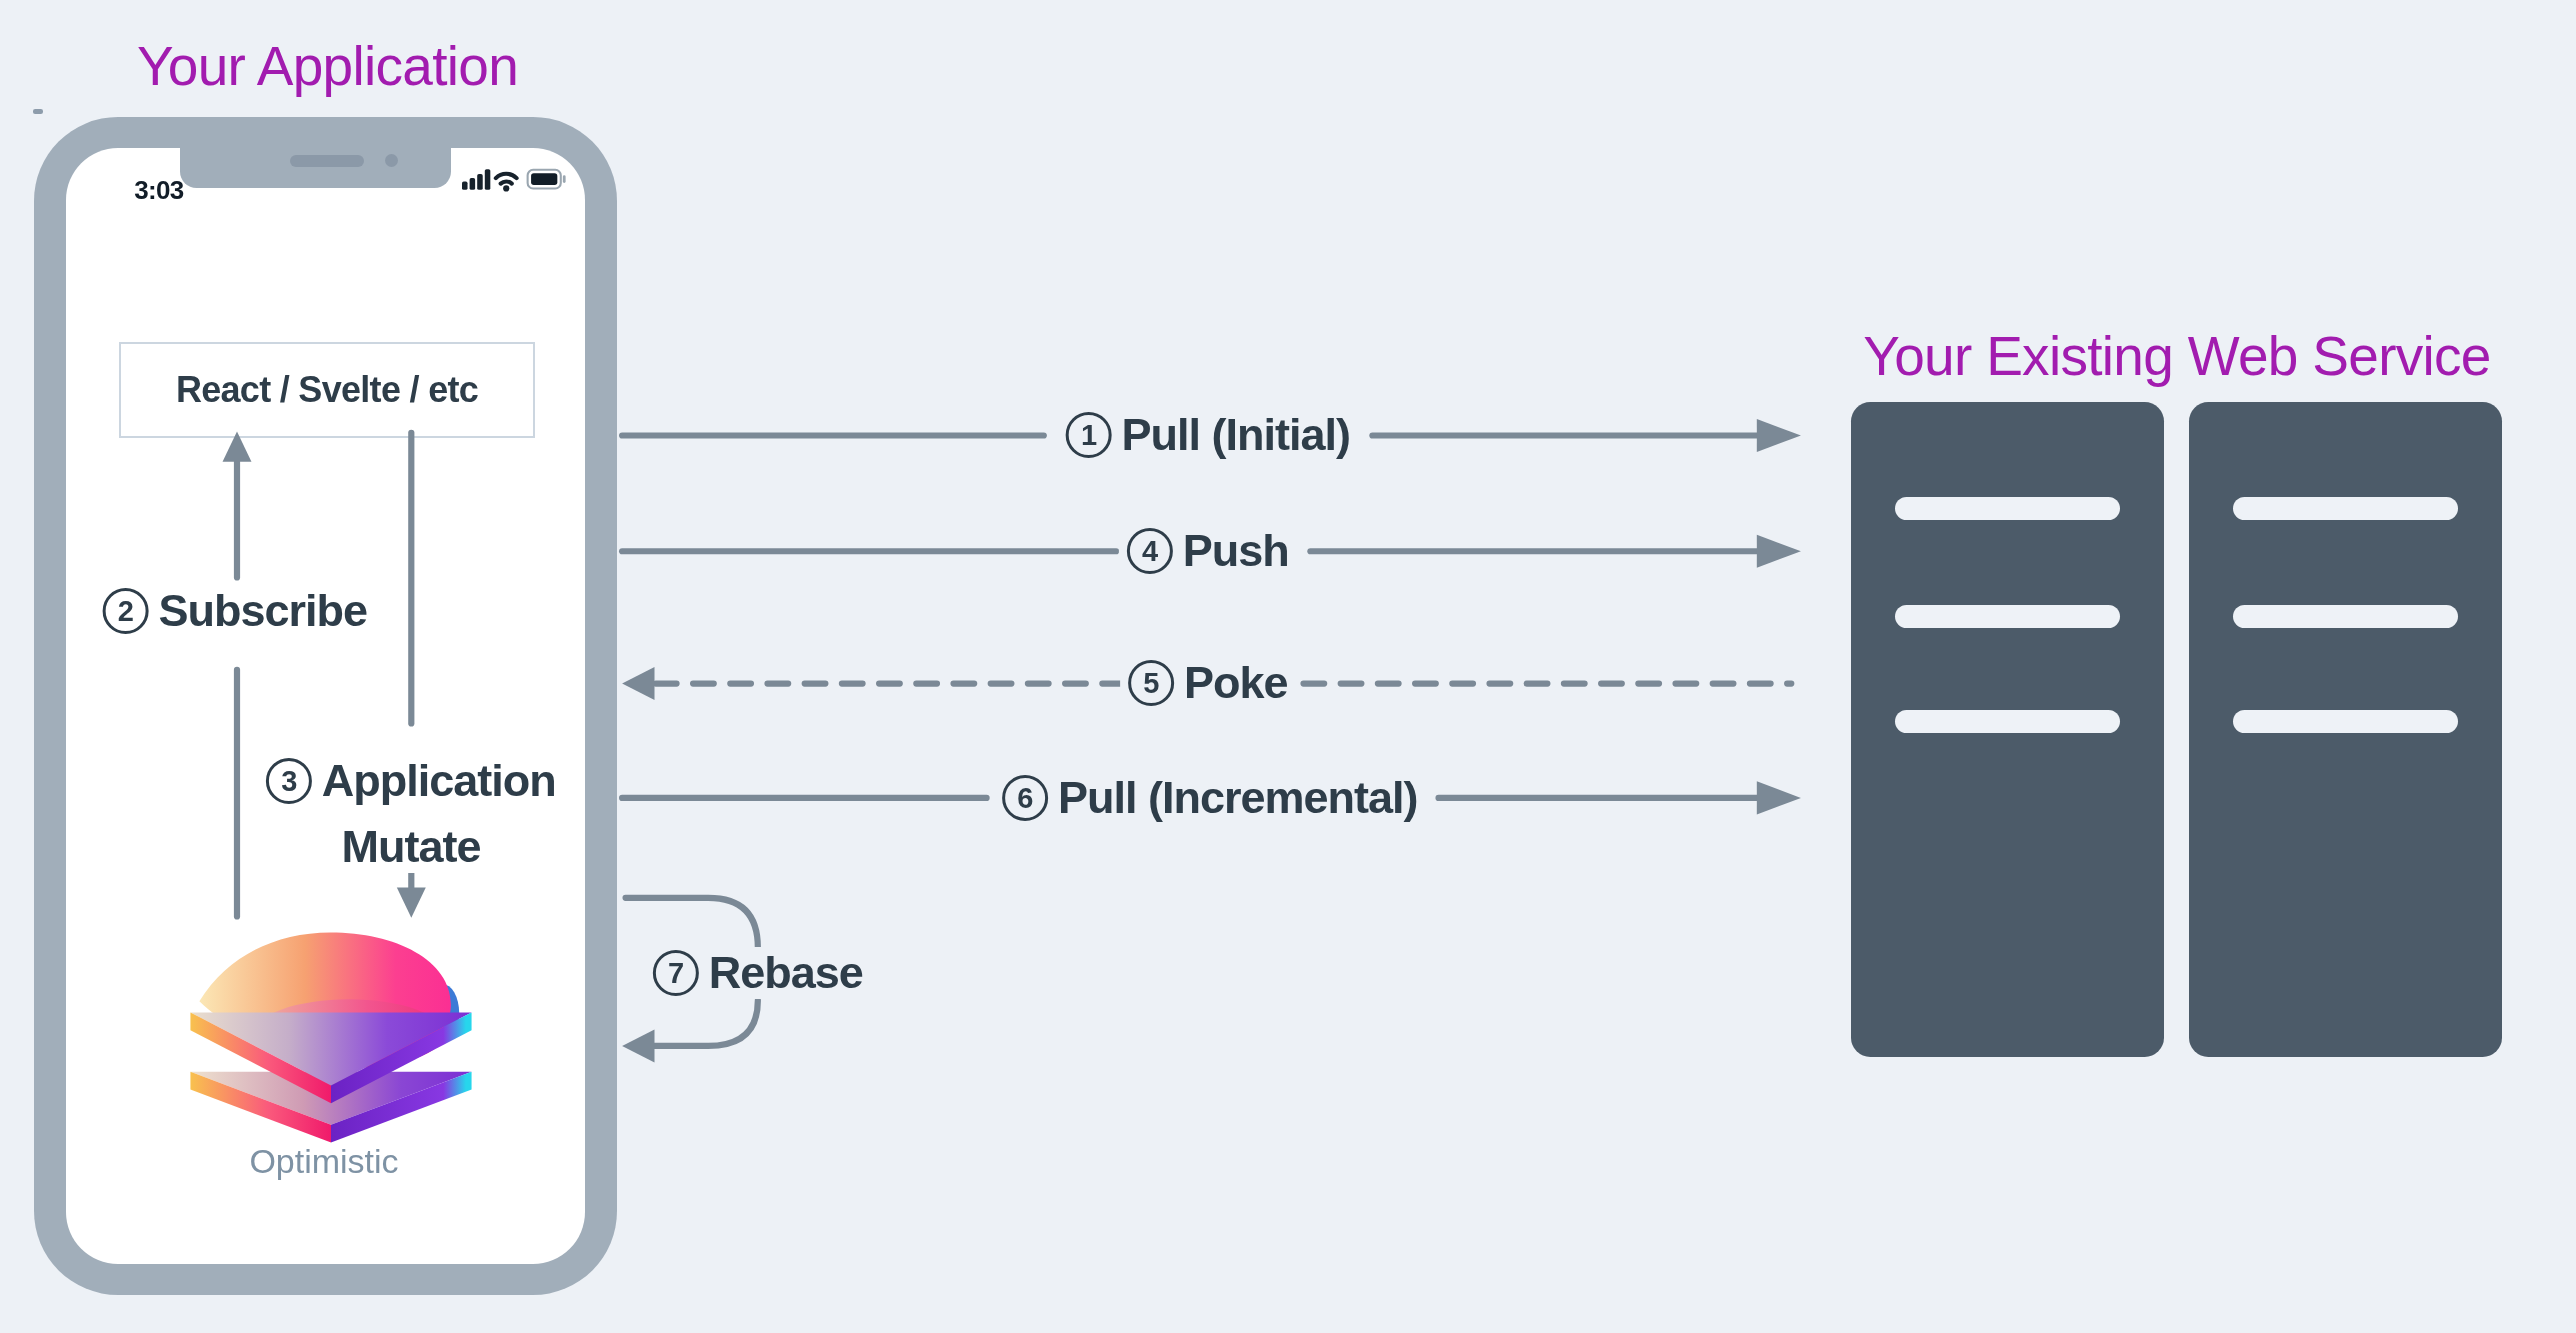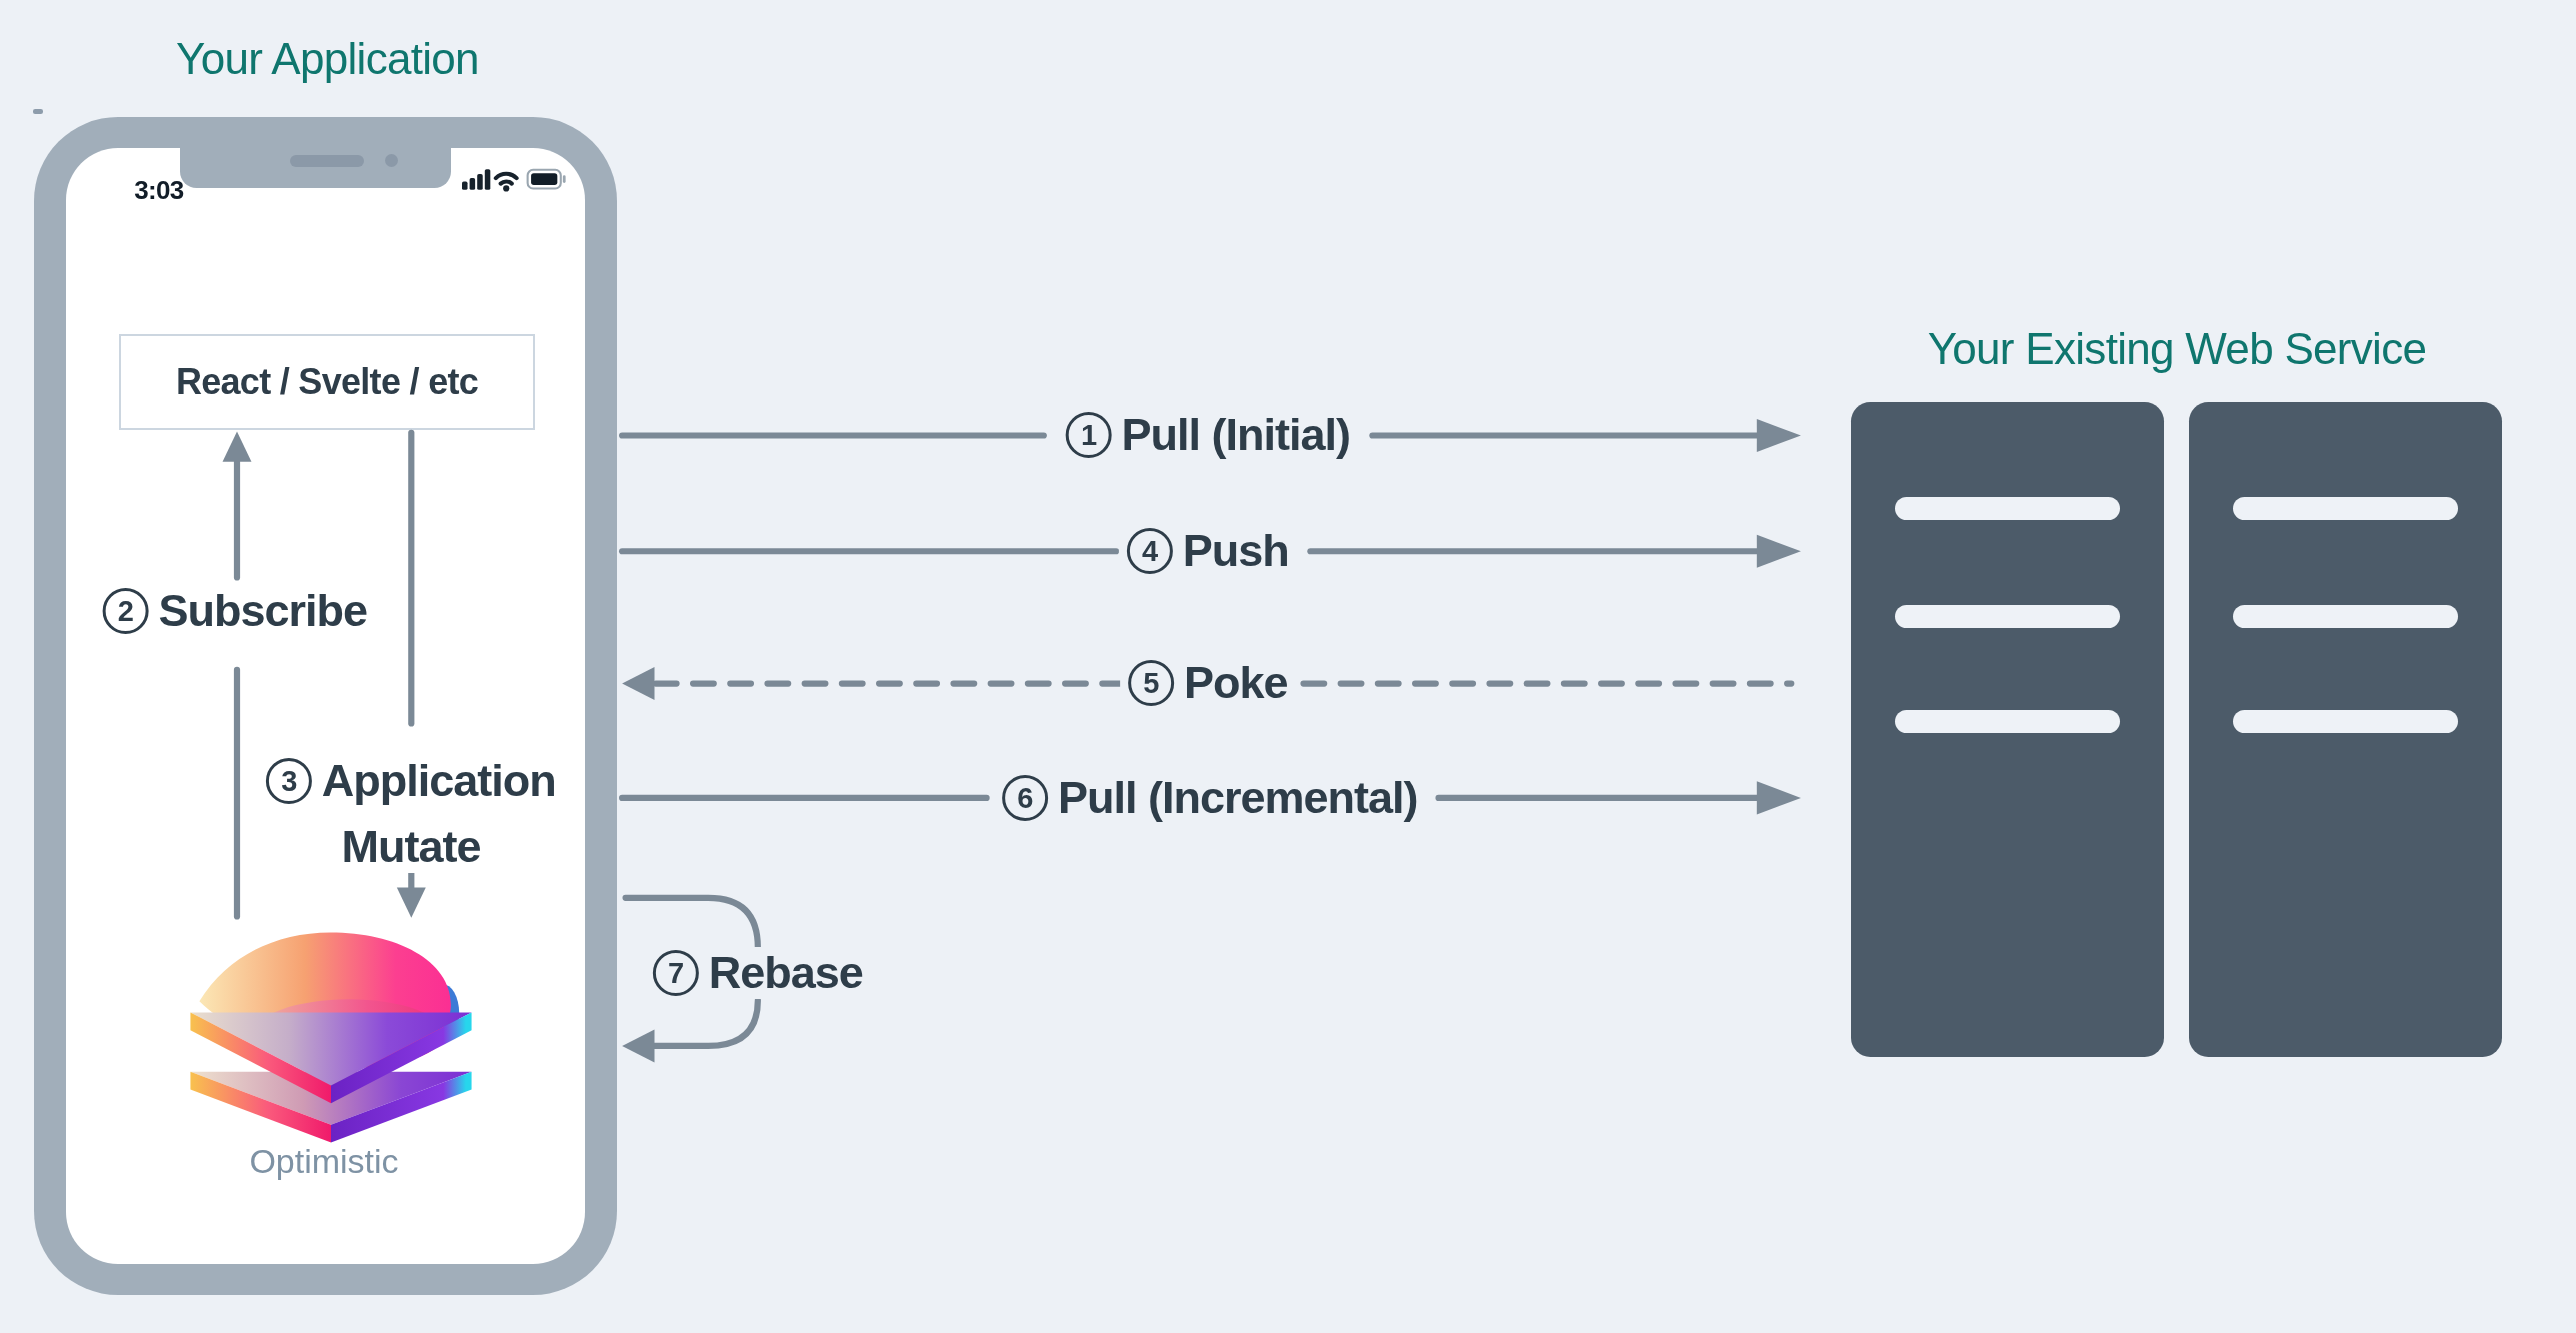--- a/index.html
+++ b/index.html
@@ -1,20 +1,20 @@
 <!DOCTYPE html>
 <html style="font-size:11px"><head>
 <meta charset="utf-8">
 <style>
   html,body{margin:0;padding:0;background:#edf1f6;}
   body{font-family:"Liberation Sans","DejaVu Sans",sans-serif;}
   .stage{position:relative;width:2576px;height:1334px;background:#edf1f6;overflow:hidden;}
 
   
-  .panel-title{position:absolute;font-size:44px;font-weight:500;color:#0f766e;
+  .panel-title{position:absolute;font-size:55px;font-weight:500;color:#a21caf;
     letter-spacing:-0.7px;white-space:nowrap;text-align:center;}
   .title-app{left:36px;top:34px;width:583px;}
   .title-server{left:1851px;top:324px;width:652px;}
 
   
   .phone{position:absolute;left:34px;top:117px;width:583px;height:1178px;
     background:#a1aeba;border-radius:84px;}
   .screen{position:absolute;left:32px;top:31px;right:32px;bottom:31px;
     background:#ffffff;border-radius:52px;}
   .notch{position:absolute;left:114px;top:0;width:271px;height:40px;
@@ -23,21 +23,21 @@
     border-radius:6.2px;background:#8b99a8;}
   .camera{position:absolute;left:205px;top:5.5px;width:13px;height:13px;
     border-radius:50%;background:#8b99a8;}
   .status-time{position:absolute;left:27.6px;top:15px;width:90px;text-align:right;
     font-size:26px;font-weight:700;color:#121d28;letter-spacing:-0.7px;margin-top:12px;}
   .status-icons{position:absolute;right:18px;top:19.3px;}
   .deco-dash{position:absolute;left:33px;top:109px;width:10.3px;height:4.8px;
     border-radius:2.1px;background:#8d9cab;}
 
   
-  .ui-box{position:absolute;left:119px;top:334px;width:416px;height:96px;
+  .ui-box{position:absolute;left:119px;top:342px;width:416px;height:96px;
     background:#ffffff;border:2.1px solid #ccd6e0;box-sizing:border-box;
     display:flex;align-items:center;justify-content:center;
     font-size:36px;font-weight:600;color:#2e3d49;letter-spacing:-0.7px;white-space:nowrap;}
 
   
   .logo{position:absolute;left:189px;top:929px;width:284px;height:215px;}
   .logo-label{position:absolute;left:186px;top:1142px;width:276px;text-align:center;
     font-size:34px;font-weight:500;color:#7e92a4;letter-spacing:0px;}
 
   

